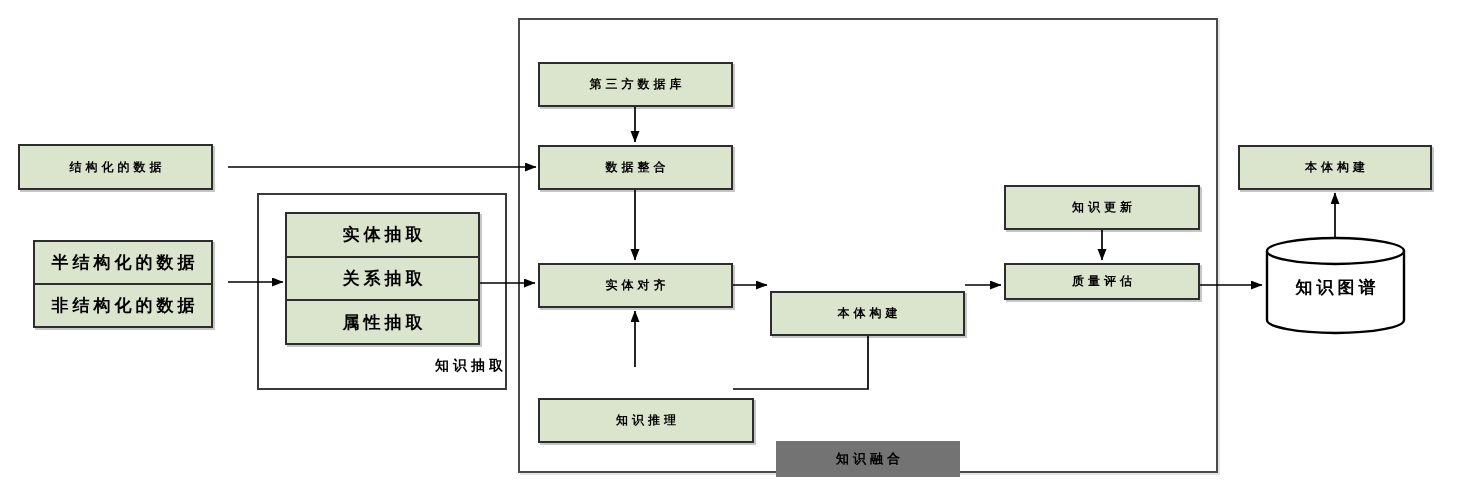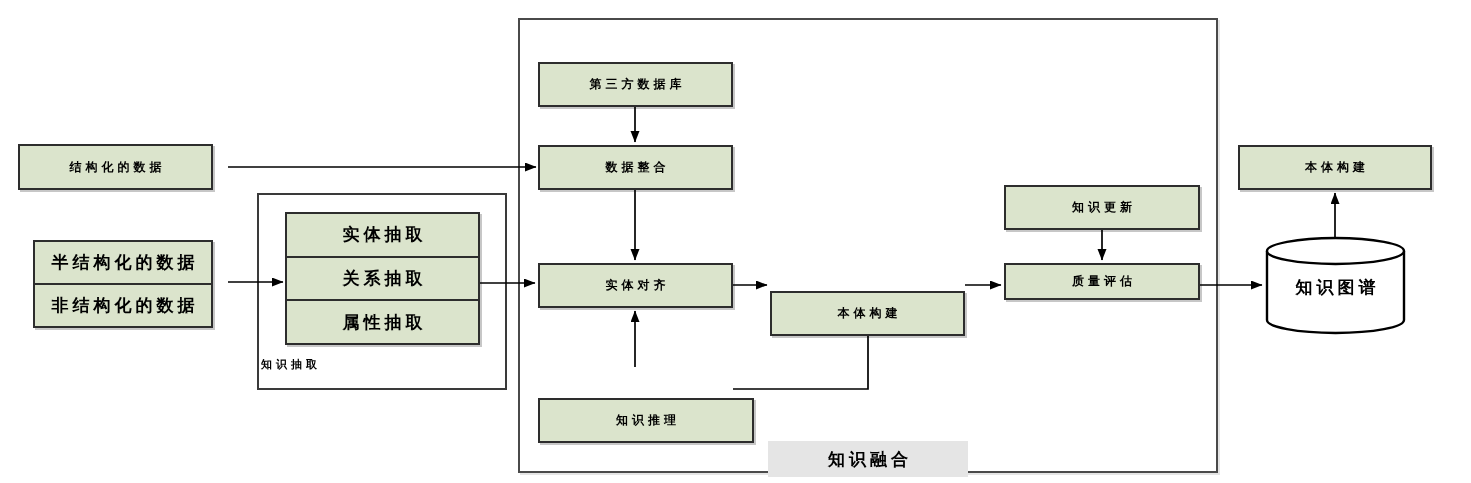--- a/index.html
+++ b/index.html
@@ -46,40 +46,40 @@
     font-size: 17px;
     letter-spacing: 4px;
     text-indent: 4px;
     white-space: nowrap;
   }
   .stack .row + .row { border-top: 2px solid #2d2d2d; }
 
   .group-label {
     position: absolute;
     font-weight: bold;
-    font-size: 11px;
+    font-size: 14px;
     letter-spacing: 4px;
     text-indent: 4px;
-    text-align: left;
+    text-align: right;
     white-space: nowrap;
   }
   .fusion-label-wrap {
     position: absolute;
     left: 518px;
     top: 441px;
     width: 700px;
     text-align: center;
   }
   .fusion-label-wrap .pad {
     display: inline-block;
-    background: #e5e5e5;
+    background: #737373;
     padding: 0 56px;
     line-height: 36px;
     font-weight: bold;
-    font-size: 17px;
+    font-size: 13px;
     letter-spacing: 4px;
     text-indent: 4px;
     white-space: nowrap;
   }
 
   svg.wires { position: absolute; left: 0; top: 0; }
   svg.wires path { stroke: #000; stroke-width: 1.7; fill: none; }
 
   .cylinder { position: absolute; left: 1264px; top: 236px; width: 143px; height: 100px; }
   .cylinder .cyl-label {

